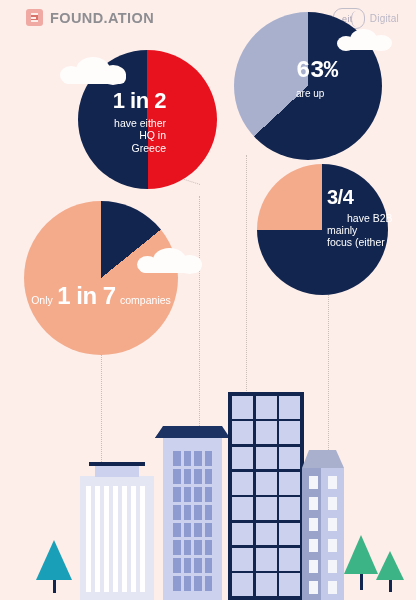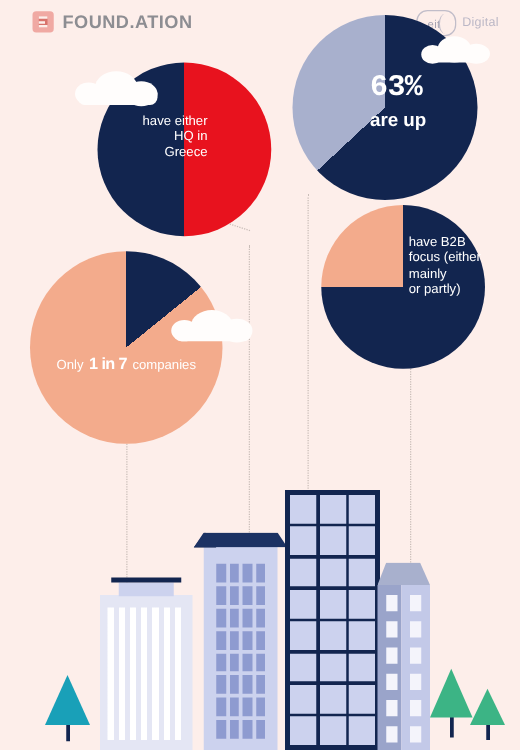--- a/index.html
+++ b/index.html
@@ -95,61 +95,62 @@
   <div class="dots" style="left:246px;top:155px;height:290px;"></div>
 
   <div class="dots" style="left:328px;top:290px;height:182px;"></div>
 
   <div class="dots" style="left:101px;top:352px;height:120px;"></div>
   <div class="dots h" style="left:101px;top:466px;width:26px;transform:rotate(20deg);transform-origin:left center;"></div>
 
   <div class="pie" style="left:78px;top:50px;width:139px;height:139px;
               background:conic-gradient(#e8121e 0deg 180deg, #12254f 180deg 360deg);"></div>
   <div class="pie-txt" style="left:86px;top:88px;width:80px;text-align:right;">
+    <div class="big" style="font-size:22px;letter-spacing:-.5px;">1 in 2</div>
     <div style="font-size:10.5px;margin-top:3px;">have either</div>
     <div style="font-size:10.5px;">HQ in</div>
     <div style="font-size:10.5px;">Greece</div>
   </div>
 
   <div class="cloud" style="left:60px;top:57px;width:68px;height:28px;">
     <b style="left:16px;top:0;width:34px;height:26px;"></b>
     <i style="left:0px;top:9px;width:22px;height:18px;"></i>
     <i style="left:40px;top:8px;width:26px;height:20px;"></i>
     <u style="left:2px;top:17px;width:64px;height:10px;"></u>
   </div>
 
   <div class="pie" style="left:234px;top:12px;width:148px;height:148px;
               background:conic-gradient(#12254f 0deg 227deg, #a8b0cd 227deg 360deg);"></div>
   <div class="pie-txt" style="left:296px;top:57px;width:108px;text-align:left;">
     <div class="big" style="font-size:24px;letter-spacing:-.5px;font-family:Liberation Mono, monospace;">63%</div>
-    <div style="font-size:15px;margin-top:3px;font-weight:bold;">are up</div>
+    <div style="font-size:10px;margin-top:3px;">are up</div>
   </div>
 
   <div class="cloud" style="left:337px;top:29px;width:56px;height:22px;">
     <b style="left:13px;top:0;width:27px;height:21px;"></b>
     <i style="left:0px;top:7px;width:18px;height:15px;"></i>
     <i style="left:33px;top:6px;width:22px;height:16px;"></i>
     <u style="left:2px;top:13px;width:52px;height:8px;"></u>
   </div>
 
   <div class="pie" style="left:257px;top:164px;width:131px;height:131px;
               background:conic-gradient(#12254f 0deg 270deg, #f3ab8c 270deg 360deg);"></div>
   <div class="pie-txt" style="left:327px;top:186px;width:84px;text-align:left;">
-    <div style="font-size:10.5px;margin-top:2px;">have B2B</div>
+    <div class="big" style="font-size:20px;letter-spacing:-.5px;">3/4</div>
+    <div style="font-size:10.5px;margin-top:2px;margin-left:20px;">have B2B</div>
+    <div style="font-size:10.5px;">mainly</div>
     <div style="font-size:10.5px;">focus (either</div>
-    <div style="font-size:10.5px;">mainly</div>
-    <div style="font-size:10.5px;">or partly)</div>
   </div>
 
   <div class="pie" style="left:24px;top:201px;width:154px;height:154px;
               background:conic-gradient(#12254f 0deg 51deg, #f3ab8c 51deg 360deg);"></div>
   <div class="pie-txt" style="left:20px;top:282px;width:162px;text-align:center;">
     <div style="white-space:nowrap;">
       <span style="font-size:10.5px;">Only</span>
-      <span class="big" style="font-size:13px;letter-spacing:-.5px;">1 in 7</span>
+      <span class="big" style="font-size:24px;letter-spacing:-.5px;">1 in 7</span>
       <span style="font-size:10.5px;">companies</span>
     </div>
   </div>
 
   <div class="cloud" style="left:137px;top:248px;width:66px;height:26px;">
     <b style="left:16px;top:0;width:33px;height:24px;"></b>
     <i style="left:0px;top:8px;width:21px;height:17px;"></i>
     <i style="left:40px;top:7px;width:25px;height:19px;"></i>
     <u style="left:2px;top:15px;width:62px;height:10px;"></u>
   </div>

